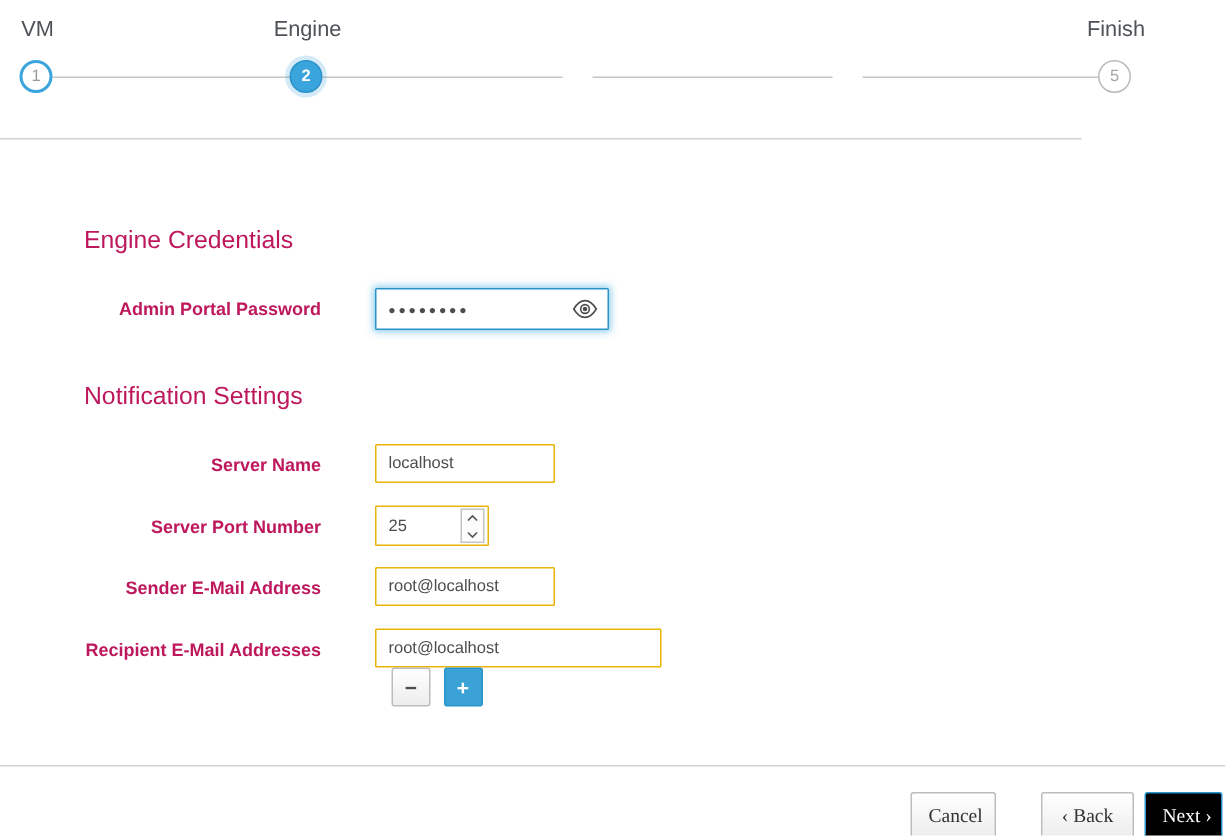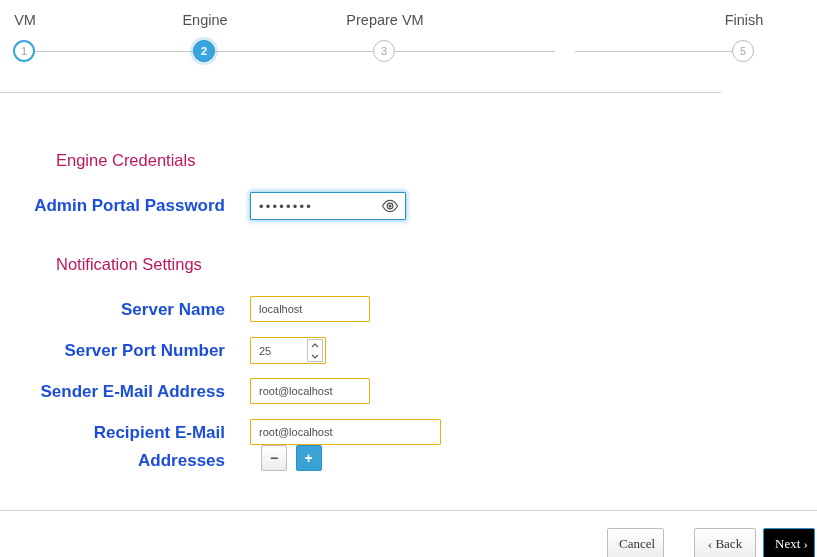--- a/index.html
+++ b/index.html
@@ -96,27 +96,27 @@
     margin: 0;
     line-height: 18px;
   }
   .form-row {
     position: absolute;
     left: 0;
     height: 28px;
   }
   .form-label {
     position: absolute;
-    left: 15px;
+    left: 4px;
     top: 0;
     width: 210px;
     text-align: right;
-    font-size: 17px;
+    font-size: 12px;
     font-weight: bold;
-    color: #1d4ed8;
+    color: #be185d;
     line-height: 28px;
   }
   .field-wrap {
     position: absolute;
     left: 250px;
     top: 0;
   }
   .text-input {
     box-sizing: border-box;
     height: 26px;
@@ -263,24 +263,20 @@
   <div class="step" style="left:-55px;">
     <span class="step-label">VM</span>
     <span class="step-circle done">1</span>
   </div>
 
   <div class="step" style="left:125px;">
     <span class="step-label">Engine</span>
     <span class="step-circle active">2</span>
   </div>
 
-  <div class="step" style="left:305px;">
-    <span class="step-label">Prepare VM</span>
-    <span class="step-circle">3</span>
-  </div>
 
 
   <div class="step" style="left:664px;">
     <span class="step-label">Finish</span>
     <span class="step-circle">5</span>
   </div>
 </div>
 
 <div id="form-body">
 

